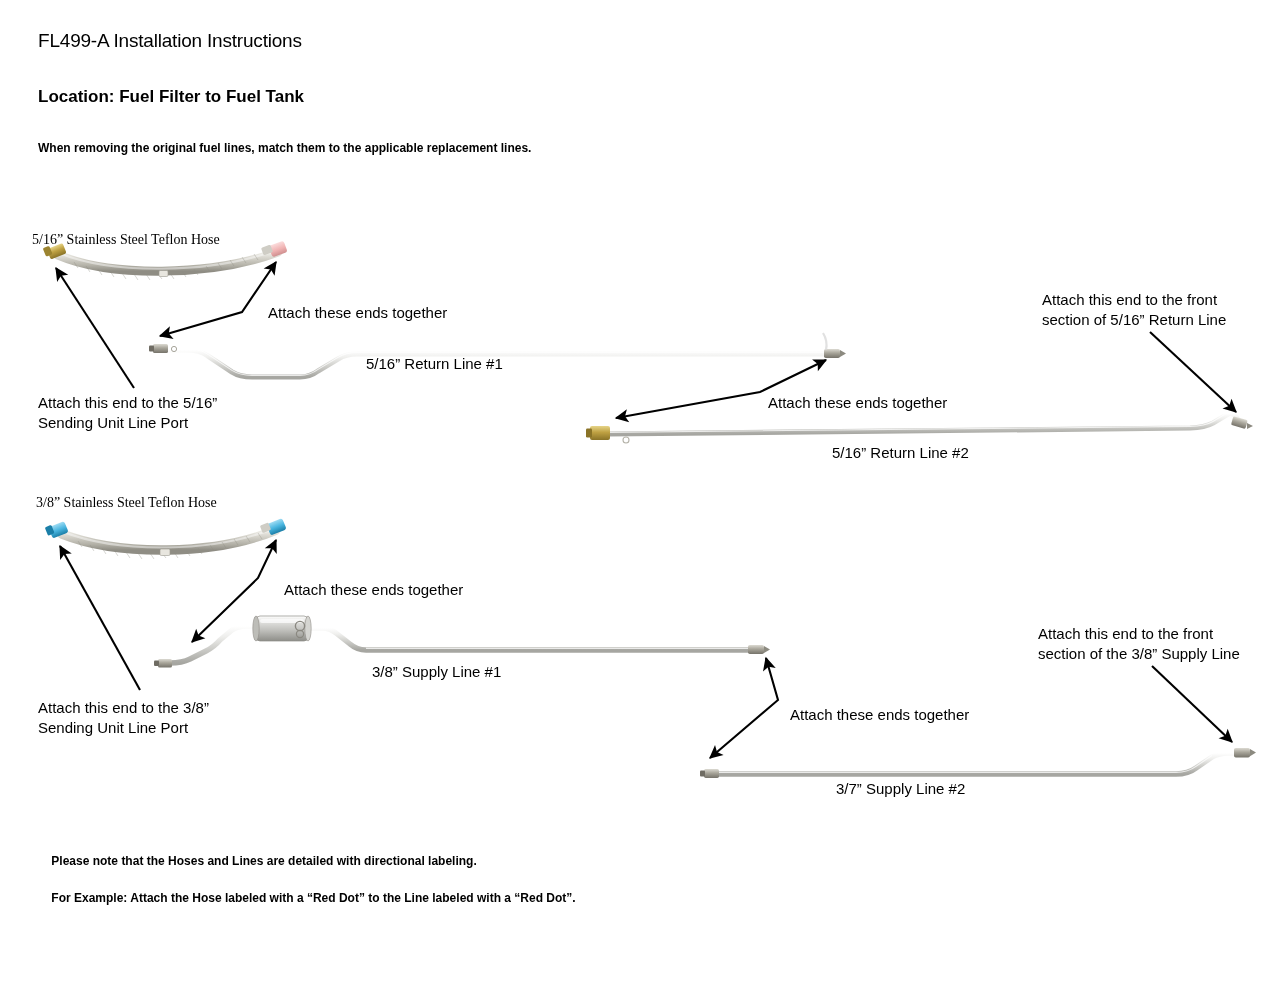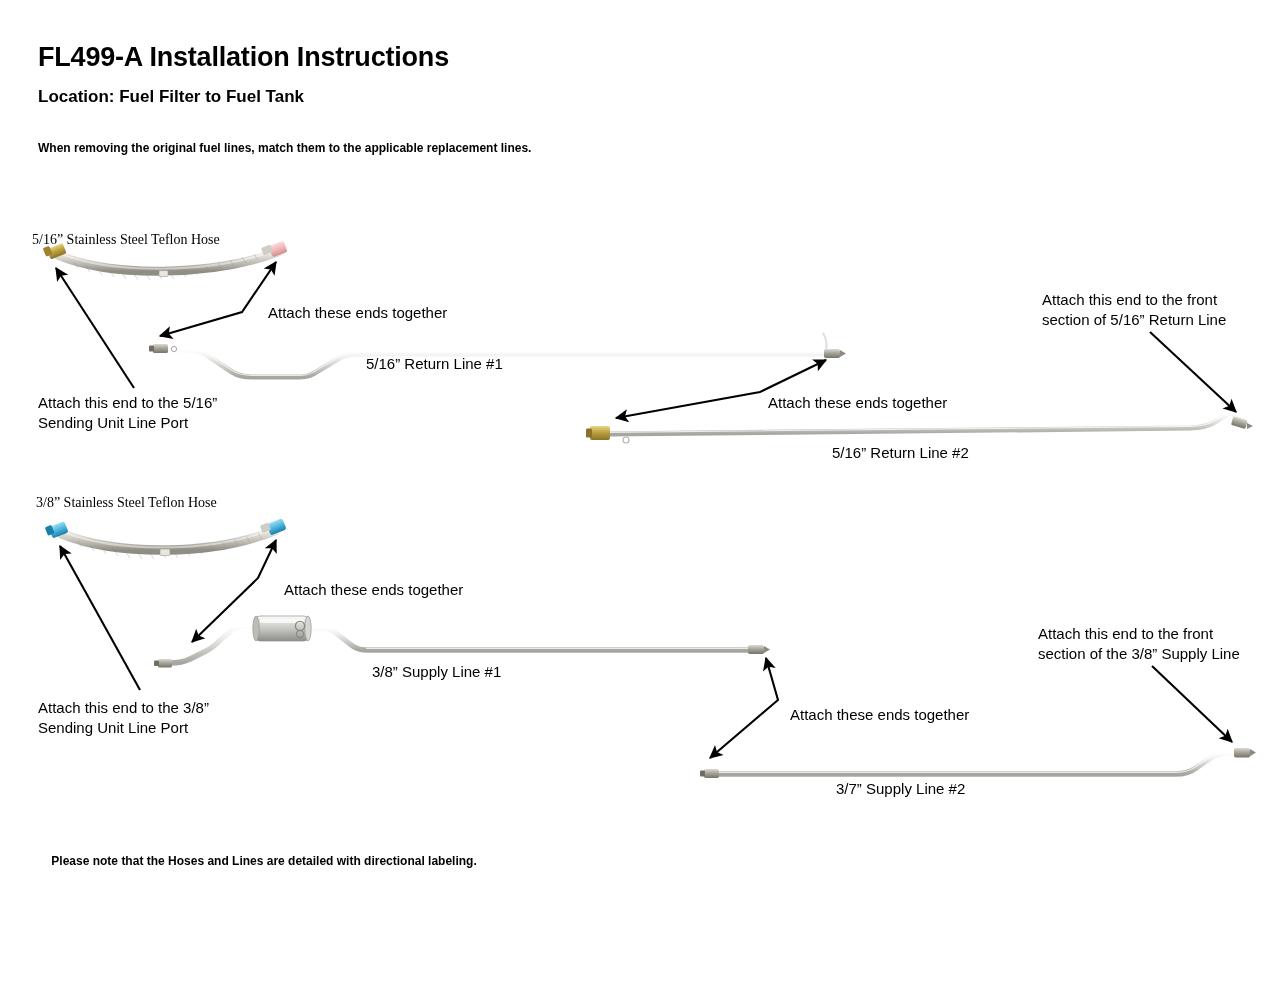--- a/index.html
+++ b/index.html
@@ -7,21 +7,21 @@
   body{
     width:1280px;height:989px;position:relative;overflow:hidden;
     font-family:"Liberation Sans","DejaVu Sans",sans-serif;
     color:#000000;
     -webkit-font-smoothing:antialiased;
   }
   .page{position:absolute;inset:0;background:#fff;}
 
   
   .txt{position:absolute;white-space:pre;line-height:1.28;}
-  #title{left:38px;top:40px;font-size:27px;font-weight:bold;letter-spacing:-0.2px;}
+  #title{left:38px;top:29px;font-size:19px;font-weight:normal;letter-spacing:-0.2px;}
   #subtitle{left:38px;top:86px;font-size:17px;font-weight:bold;}
   #intro{left:38px;top:141px;font-size:12px;font-weight:bold;}
   #footer{left:38px;top:833px;font-size:12px;font-weight:bold;line-height:1.55;}
 
   .lbl{position:absolute;white-space:pre;font-size:15px;line-height:1.32;}
   .lbl.hdr{font-size:14px;font-family:Liberation Serif, serif;}
 
   
   #lbl-hose516{left:32px;top:231px;}
   #lbl-attach-a{left:268px;top:303px;}
@@ -258,15 +258,16 @@
   <div class="lbl" id="lbl-attach-send38">Attach this end to the 3/8”
 Sending Unit Line Port</div>
   <div class="lbl" id="lbl-supply1">3/8” Supply Line #1</div>
   <div class="lbl" id="lbl-attach-d">Attach these ends together</div>
   <div class="lbl" id="lbl-supply2">3/7” Supply Line #2</div>
   <div class="lbl" id="lbl-attach-front38">Attach this end to the front
 section of the 3/8” Supply Line</div>
 
   <div class="txt" id="footer">
     <span>Please note that the Hoses and Lines are detailed with directional labeling.</span><br>
+    <span>For Example: Attach the Hose labeled with a “Red Dot” to the Line labeled with a “Red Dot”.</span>
   </div>
 
 </div>
 
 </body></html>

